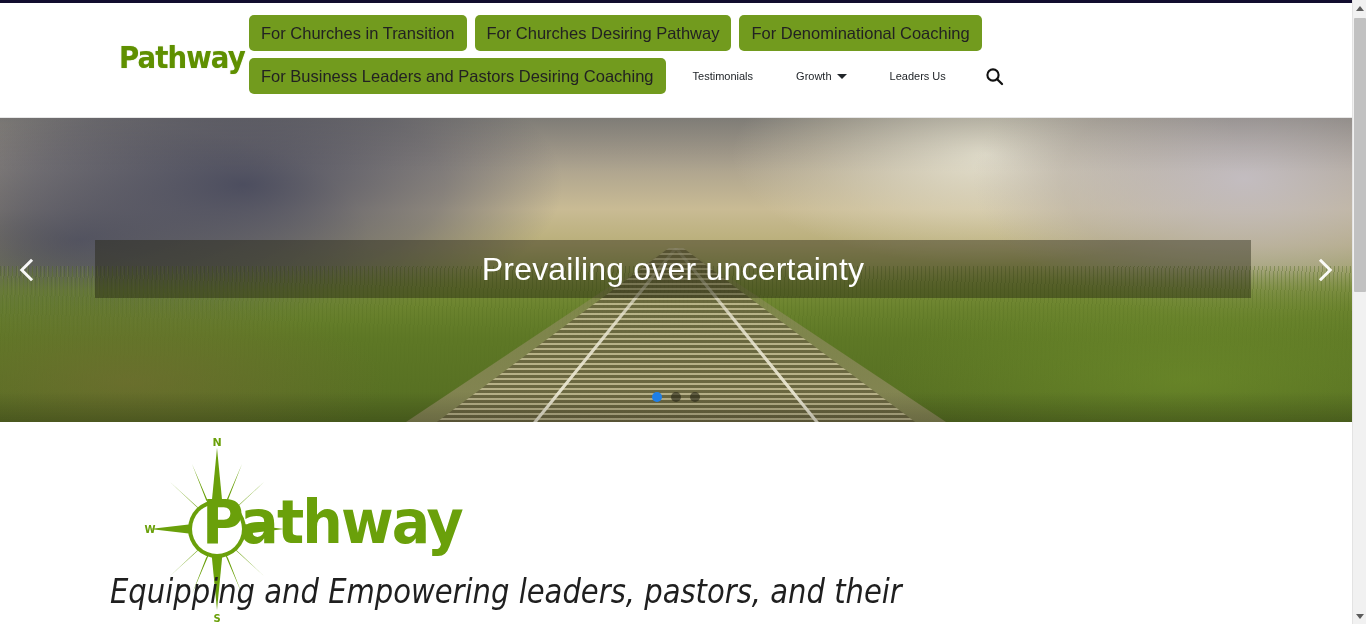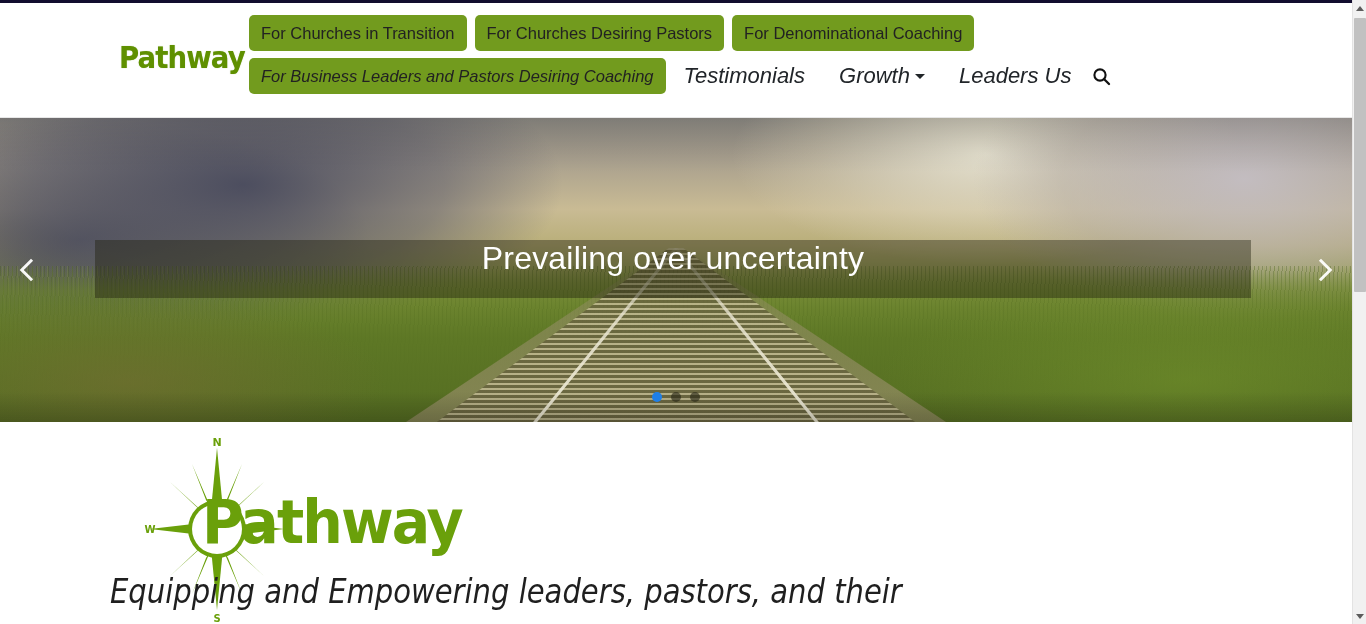--- a/index.html
+++ b/index.html
@@ -52,21 +52,21 @@
     position: absolute;
     left: 249px; top: 12px;
     width: 770px;
   }
   .nav-row {
     display: flex;
     align-items: center;
     gap: 8px;
     margin-bottom: 7px;
   }
-  .nav-row.second { gap: 4px; font-style: italic; }
+  .nav-row.second { gap: 13px; }
   .pill {
     display: inline-flex;
     align-items: center;
     justify-content: center;
     height: 36px;
     padding: 4px 12px;
     border-radius: 5px;
     background: #729b1e;
     color: #222222;
     font-size: 16.5px;
@@ -74,21 +74,21 @@
     white-space: nowrap;
     cursor: pointer;
     text-decoration: none;
   }
   .nav-link {
     display: inline-flex;
     align-items: center;
     height: 36px;
     padding: 0 15px;
     color: #212529;
-    font-size: 22px;
+    font-size: 11px;
     white-space: nowrap;
     cursor: pointer;
     text-decoration: none;
   }
   .nav-link.first-link { padding-left: 14px; }
   .caret {
     display: inline-block;
     width: 0; height: 0;
     margin-left: 5px;
     border-left: 5px solid transparent;
@@ -181,20 +181,21 @@
     background:
       linear-gradient(180deg, rgba(0,0,0,.10) 0%, rgba(0,0,0,0) 18%),
       linear-gradient(0deg, rgba(0,0,0,.20) 0%, rgba(0,0,0,0) 10%);
   }
   .caption-band {
     position: absolute;
     left: 95px; top: 122px;
     width: 1156px; height: 58px;
     background: rgba(30,32,12,.42);
     display: flex;
+    align-items: center;
     justify-content: center;
   }
   .caption-text {
     color: #ffffff;
     font-size: 32px;
     font-weight: 400;
     letter-spacing: .2px;
   }
   .carousel-arrow {
     position: absolute;
@@ -314,21 +315,21 @@
   <div class="page">
 
     <header class="site-header">
 
       <div class="brand">Pathway</div>
 
       <nav class="nav">
 
         <div class="nav-row">
           <a class="pill">For Churches in Transition</a>
-          <a class="pill">For Churches Desiring Pastors</a>
+          <a class="pill">For Churches Desiring Pathway</a>
           <a class="pill">For Denominational Coaching</a>
         </div>
 
         <div class="nav-row second">
           <a class="pill">For Business Leaders and Pastors Desiring Coaching</a>
 
           <a class="nav-link first-link">
             <span>Testimonials</span>
           </a>
 

